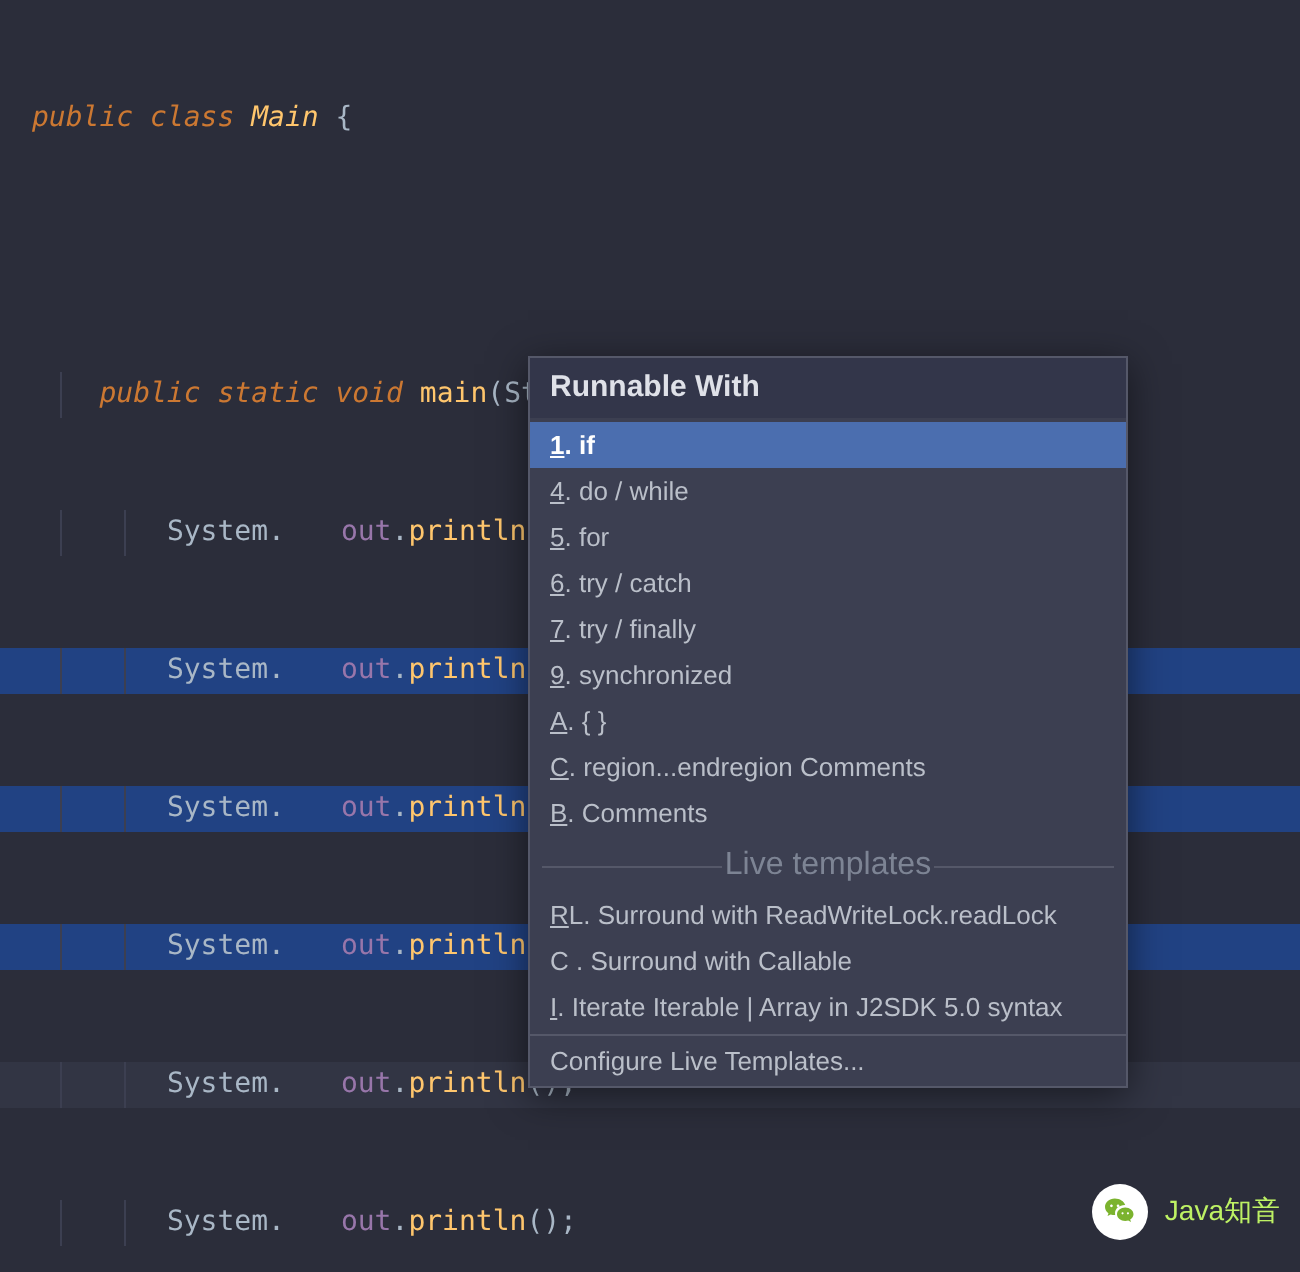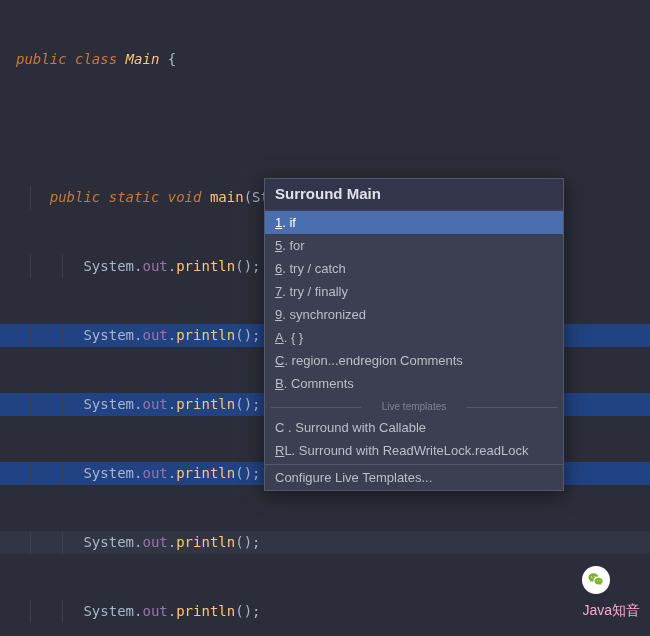--- a/index.html
+++ b/index.html
@@ -33,21 +33,21 @@
     .code { padding-left: 4px; }
     .selected {
       background: #214283;
     }
     .caret-line {
       background: #323544;
     }
     .kw-italic { color: #cc7832; font-style: italic; }
     .class-name { color: #ffc66d; font-style: italic; }
     .method-name { color: #ffc66d; }
-    .out-field { color: #9876aa; }
+    .out-field { color: #9876aa; margin-left: 28px; }
     .punct { color: #a9b7c6; }
     .string-type { color: #a9b7c6; }
     .brace-yellow { color: #cc7832; }
     .paren { color: #a9b7c6; }
     
     .popup {
       position: absolute;
       top: 178px;
       left: 264px;
       width: 300px;
@@ -67,54 +67,54 @@
     }
     .popup-list { padding: 2px 0; }
     .popup-item {
       padding: 3px 10px;
       cursor: pointer;
       line-height: 17px;
     }
     .popup-item.highlighted {
       background: #4b6eaf;
       color: #fff;
+      font-weight: bold;
     }
     .popup-item .accel { text-decoration: underline; }
     .popup-sep {
       position: relative;
       text-align: center;
       margin: 4px 0 2px 0;
       color: #7d8494;
-      font-size: 10px;
+      font-size: 16px;
     }
     .popup-sep::before, .popup-sep::after {
       content: '';
       position: absolute;
       top: 50%;
       width: 90px;
       border-top: 1px solid #555869;
     }
     .popup-sep::before { left: 6px; }
     .popup-sep::after { right: 6px; }
     .popup-footer {
       border-top: 1px solid #555869;
       padding: 5px 10px;
     }
     
     .watermark {
       position: absolute;
       right: 10px;
       bottom: 16px;
       display: flex;
-      align-items: flex-start;
+      align-items: center;
       gap: 8px;
       font-family: sans-serif;
-      color: #f9a8d4;
+      color: #bef264;
       font-size: 14px;
-      flex-direction: column;
     }
     .wm-circle {
       width: 28px;
       height: 28px;
       background: #fff;
       border-radius: 50%;
       display: flex;
       align-items: center;
       justify-content: center;
     }
@@ -135,35 +135,37 @@
   <div class="line"><div class="gutter"></div><div class="indent-guide" style="left:30px"></div><div class="indent-guide" style="left:62px"></div><span class="code">        <span>System</span><span>.</span><span class="out-field">out</span><span>.</span><span class="method-name">println</span><span>();</span></span></div>
   
   
   
   
   
   
 </div>
 
 <div class="popup">
-  <div class="popup-title">Surround Main</div>
+  <div class="popup-title">Runnable With</div>
   <div class="popup-list" id="pl1">
       <div class="popup-item highlighted"><span class="accel">1</span>. if</div>
+      <div class="popup-item"><span class="accel">4</span>. do / while</div>
       <div class="popup-item"><span class="accel">5</span>. for</div>
       <div class="popup-item"><span class="accel">6</span>. try / catch</div>
       <div class="popup-item"><span class="accel">7</span>. try / finally</div>
       <div class="popup-item"><span class="accel">9</span>. synchronized</div>
       <div class="popup-item"><span class="accel">A</span>. { }</div>
       <div class="popup-item"><span class="accel">C</span>. region...endregion Comments</div>
       <div class="popup-item"><span class="accel">B</span>. <editor-fold...> Comments</editor-fold...></div>
     </div>
   <div class="popup-sep">Live templates</div>
   <div class="popup-list" id="pl2">
+      <div class="popup-item"><span class="accel">R</span>L. Surround with ReadWriteLock.readLock</div>
       <div class="popup-item">C . Surround with Callable</div>
-      <div class="popup-item"><span class="accel">R</span>L. Surround with ReadWriteLock.readLock</div>
+      <div class="popup-item"><span class="accel">I</span>. Iterate Iterable | Array in J2SDK 5.0 syntax</div>
     </div>
   <div class="popup-footer">Configure Live Templates...</div>
 </div>
 
 <div class="watermark">
   <span class="wm-circle">
     <svg viewBox="0 0 24 24" fill="#7bb32e">
         <path d="M8.5 3C4.9 3 2 5.5 2 8.6c0 1.7.9 3.2 2.3 4.2l-.6 1.9 2.1-1.1c.9.3 1.8.4 2.7.4h.3c-.1-.4-.1-.8-.1-1.2 0-3 2.9-5.4 6.5-5.4h.3C14.7 4.9 11.9 3 8.5 3zm-2.2 4c.5 0 .9.4.9.9s-.4.9-.9.9-.9-.4-.9-.9.4-.9.9-.9zm4.4 0c.5 0 .9.4.9.9s-.4.9-.9.9-.9-.4-.9-.9.4-.9.9-.9zM15.5 9C12.5 9 10 11 10 13.5S12.5 18 15.5 18c.7 0 1.4-.1 2-.3l1.8.9-.5-1.6c1.3-.8 2.2-2.1 2.2-3.5C21 11 18.5 9 15.5 9zm-1.8 3.2c.4 0 .7.3.7.7s-.3.7-.7.7-.7-.3-.7-.7.3-.7.7-.7zm3.6 0c.4 0 .7.3.7.7s-.3.7-.7.7-.7-.3-.7-.7.3-.7.7-.7z"></path>
       </svg>
   </span>

